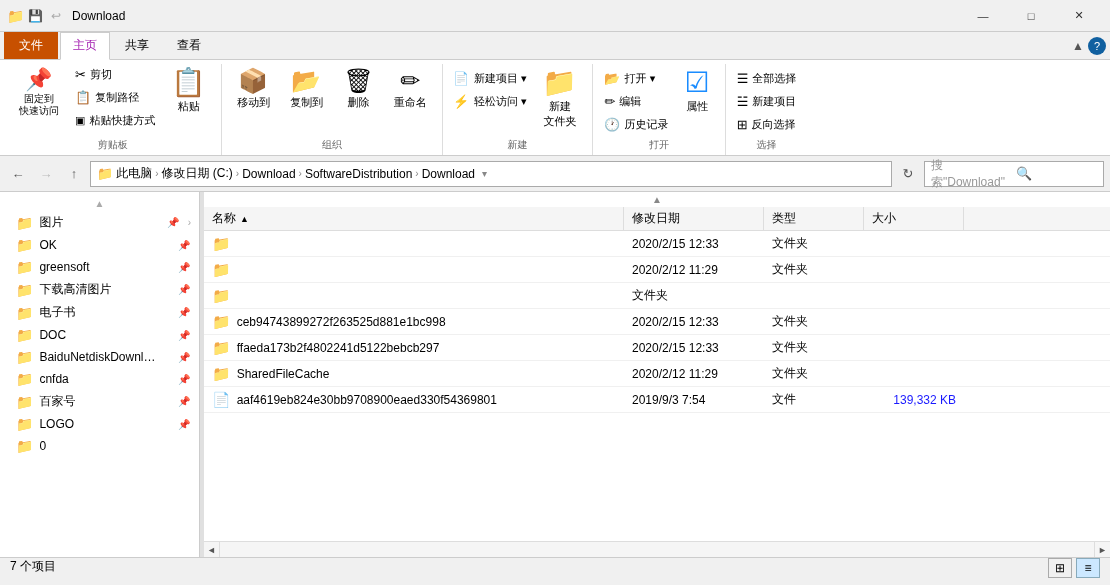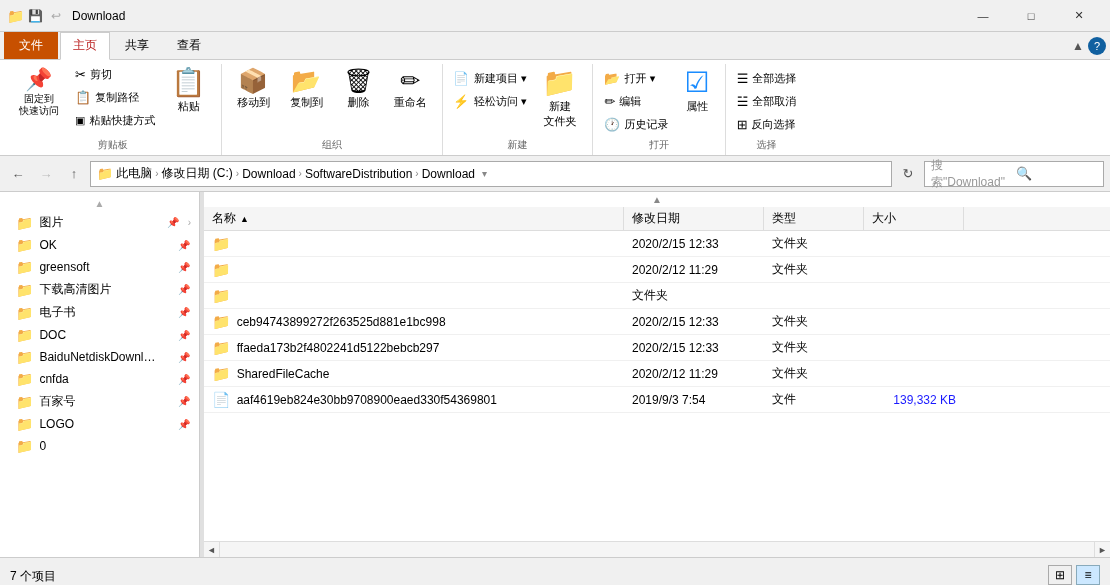--- a/index.html
+++ b/index.html
@@ -40,21 +40,21 @@
       border: 1px solid transparent;
       border-bottom: none;
       margin-right: 2px;
       background: transparent;
     }
     .ribbon-tab.active {
       background: #fff;
       border-color: #ccc;
       border-bottom: 1px solid #fff;
       margin-bottom: -1px;
-      color: #b91c1c;
+      color: #a21caf;
     }
     .ribbon-tab.file-tab { background: #c75000; color: #fff; border-color: #c75000; padding: 4px 14px 5px; }
 
     
     .ribbon {
       height: 96px;
       background: #fff;
       border-bottom: 1px solid #ccc;
       display: flex;
       align-items: stretch;
@@ -245,21 +245,21 @@
       color: #888;
       font-size: 10px;
     }
 
     
     .status-bar {
       height: 28px;
       background: #f0f0f0;
       border-top: 1px solid #ccc;
       display: flex;
-      align-items: flex-end;
+      align-items: flex-start;
       padding: 0 10px;
       font-size: 12px;
       gap: 8px;
     }
     .status-bar .right { margin-left: auto; display: flex; gap: 4px; }
     .view-btn { width: 24px; height: 20px; display: flex; align-items: center; justify-content: center; border: 1px solid #aaa; cursor: pointer; font-size: 12px; }
     .view-btn.active { background: #cce8ff; border-color: #88aabb; }
 
     
     .file-list::-webkit-scrollbar { width: 12px; }
@@ -423,21 +423,21 @@
 
   <div class="ribbon-group">
     <div class="ribbon-items">
       <div style="display:flex;flex-direction:column;gap:2px;padding-top:4px;">
         <div class="ribbon-btn-sm">
           <span style="font-size:13px;">☰</span>
           <span>全部选择</span>
         </div>
         <div class="ribbon-btn-sm">
           <span style="font-size:13px;">☱</span>
-          <span>全部取消</span>
+          <span>新建项目</span>
         </div>
         <div class="ribbon-btn-sm">
           <span style="font-size:13px;">⊞</span>
           <span>反向选择</span>
         </div>
       </div>
     </div>
     <div class="ribbon-group-label">选择</div>
   </div>
 

